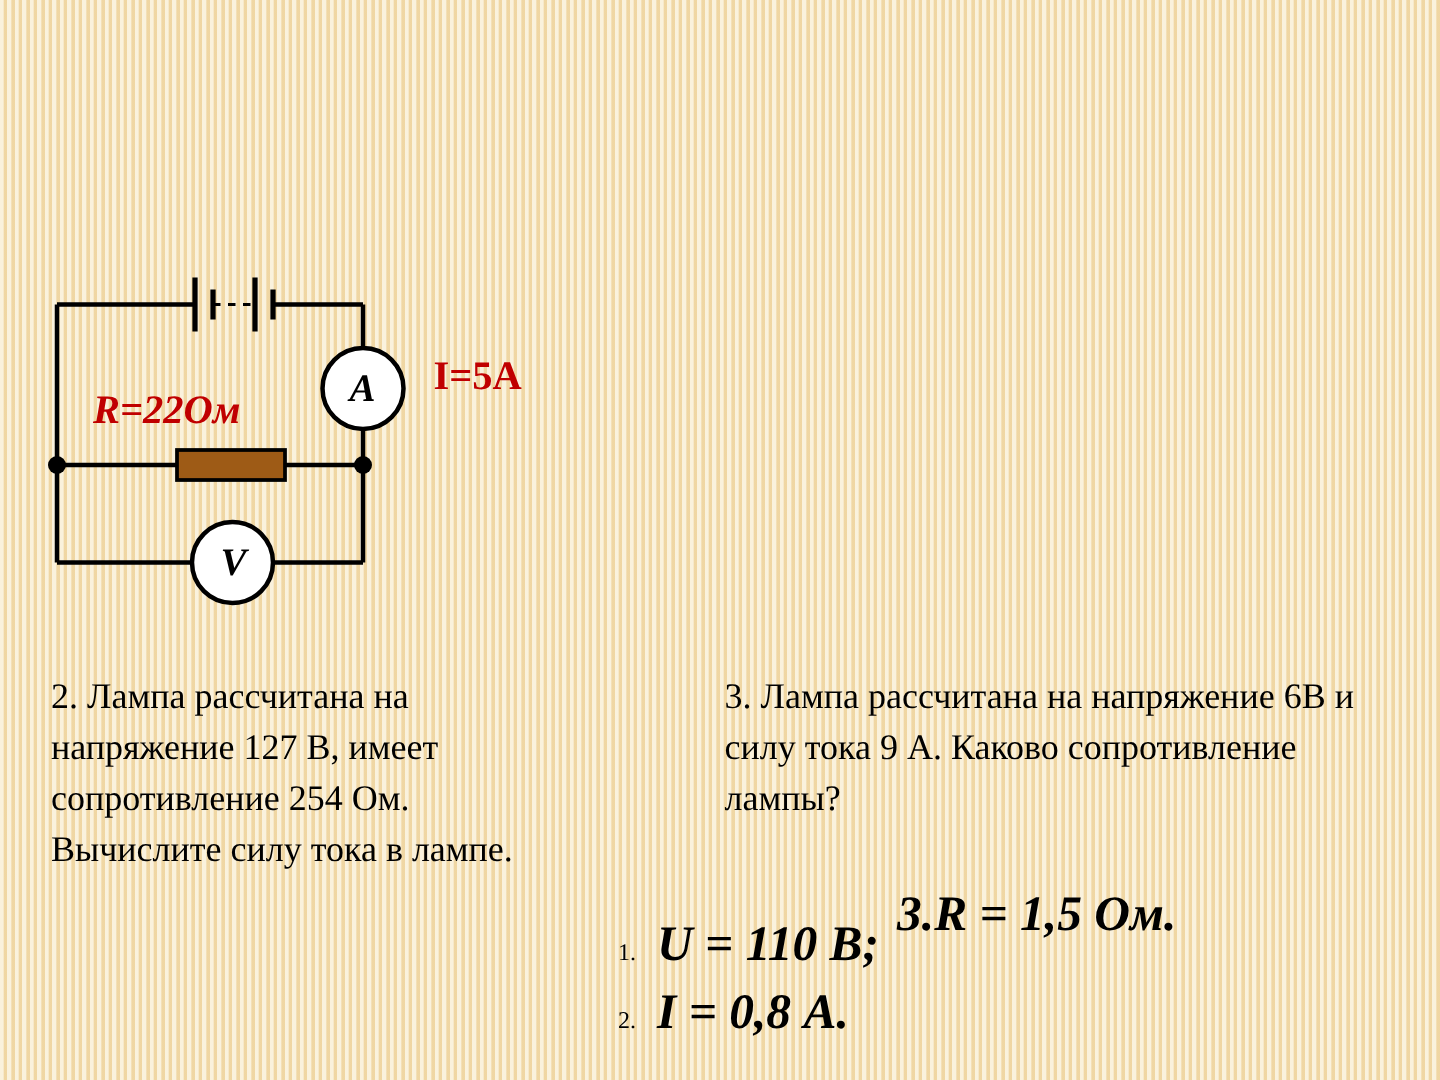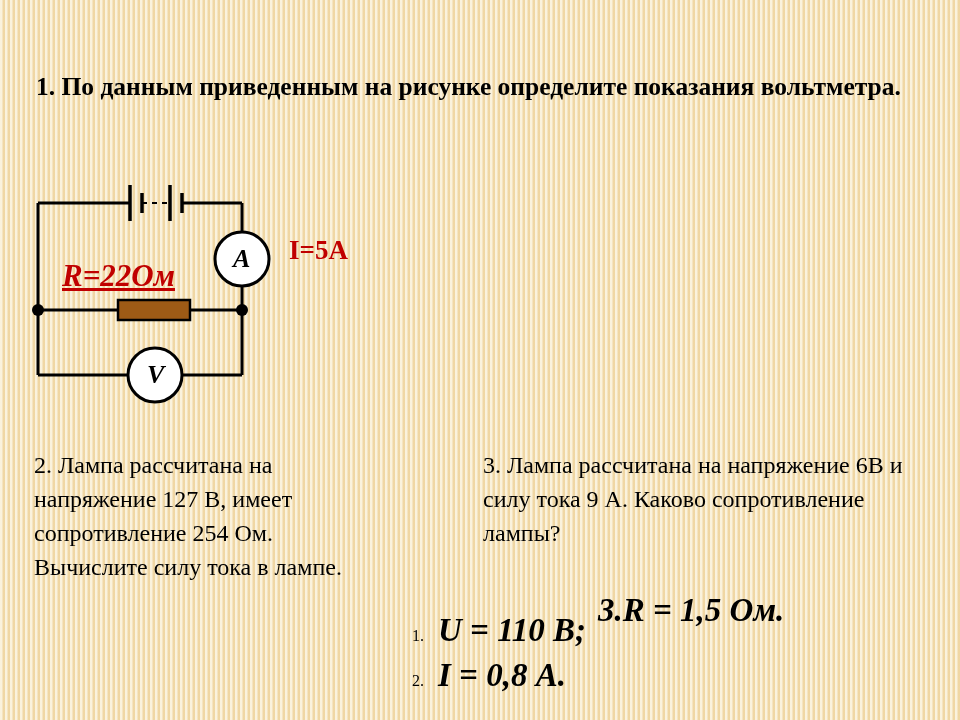--- a/index.html
+++ b/index.html
@@ -39,26 +39,25 @@
     position: absolute;
     left: 10px;
     top: 175px;
     width: 400px;
     height: 245px;
   }
   .label-r {
     position: absolute;
     left: 62px;
     top: 258px;
-    font-size: 31px;
+    font-size: 27px;
     font-weight: bold;
     font-style: italic;
     color: #c00000;
     white-space: nowrap;
-    text-decoration: underline;
   }
   .label-i {
     position: absolute;
     left: 289px;
     top: 235px;
     font-size: 27px;
     font-weight: bold;
     color: #c00000;
     white-space: nowrap;
   }
@@ -121,21 +120,20 @@
     font-weight: bold;
     color: #000;
     white-space: nowrap;
   }
 </style>
 </head>
 <body>
 
 <div id="slide">
 
-  <div class="q1">1. По данным приведенным на рисунке определите показания вольтметра.</div>
 
   <div id="circuit">
     <svg width="400" height="245" viewBox="0 0 400 245">
 
       <g stroke="#000" stroke-width="3" fill="none">
 
         <line x1="28" y1="28" x2="110" y2="28"></line>
 
         <line x1="182" y1="28" x2="232" y2="28"></line>
 

